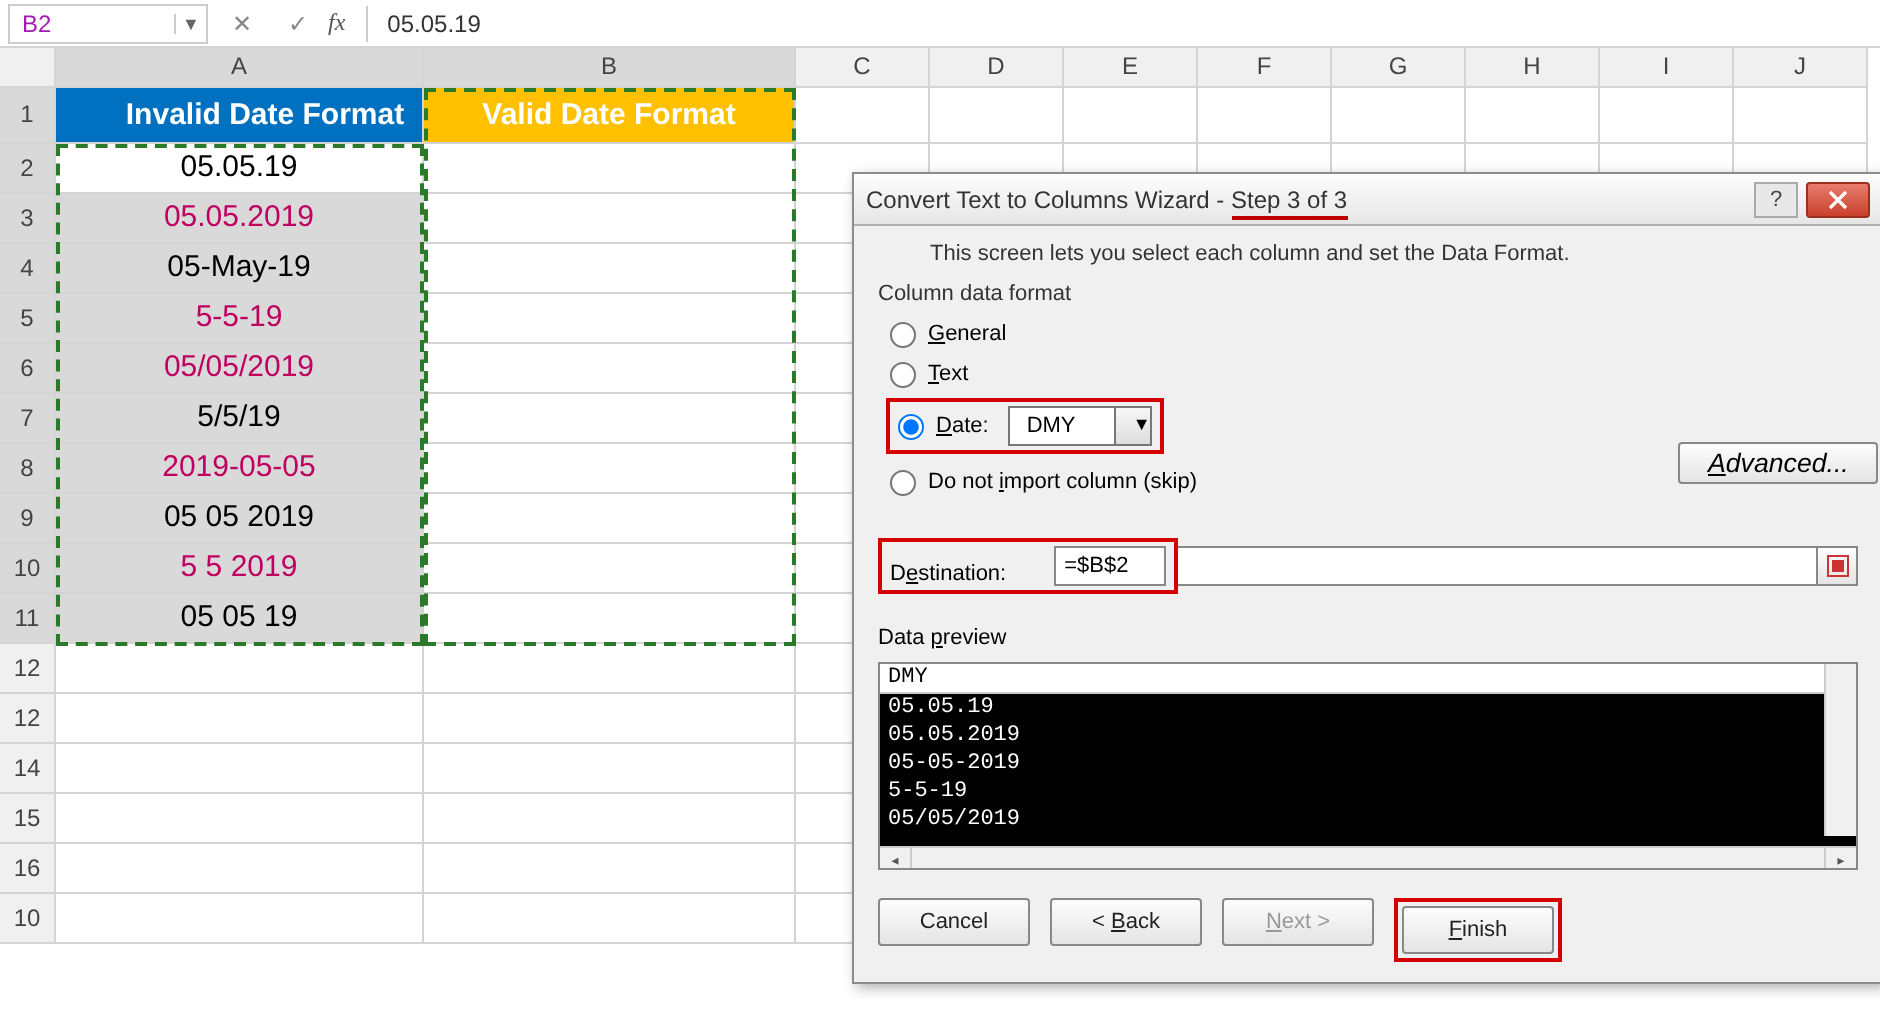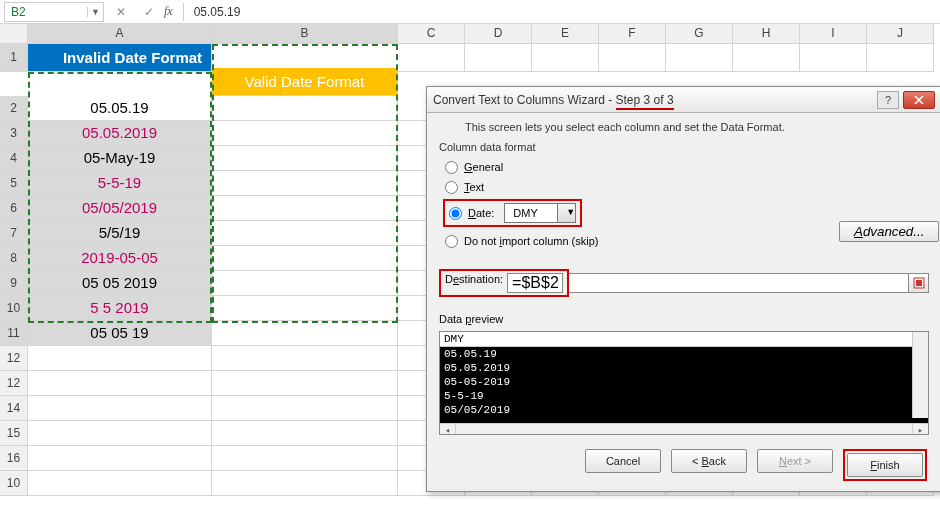--- a/index.html
+++ b/index.html
@@ -1,36 +1,36 @@
 <!DOCTYPE html>
 <html><head>
 <meta charset="utf-8">
 <style>
 * { box-sizing: border-box; margin: 0; padding: 0; }
 body { font-family: "Segoe UI", Arial, sans-serif; font-size: 12px; background: #fff; width: 940px; height: 507px; overflow: hidden; position: relative; }
 
 
 .formula-bar { display: flex; align-items: center; height: 24px; border-bottom: 1px solid #d4d4d4; background: #fff; padding: 0 4px; }
 .name-box-wrap { display: flex; align-items: center; border: 1px solid #ccc; background: #fff; width: 100px; height: 20px; }
-.name-box { padding: 0 6px; flex: 1; font-size: 12px; color: #15803d; }
+.name-box { padding: 0 6px; flex: 1; font-size: 12px; color: #a21caf; }
 .name-box-arrow { width: 16px; text-align: center; color: #666; font-size: 9px; border-left: 1px solid #ccc; }
 .fb-btn { width: 22px; height: 20px; display: flex; align-items: center; justify-content: center; color: #888; font-size: 12px; margin-left: 6px; }
 .fx-label { font-style: italic; font-family: "Times New Roman", serif; color: #555; margin: 0 6px 0 4px; }
 .formula-input { flex: 1; padding: 0 6px; color: #333; }
 
 
 .grid { display: grid; grid-template-columns: 28px 184px 186px repeat(8, 67px); }
 .col-head, .row-head, .corner { background: #f0f0f0; border: 1px solid #d4d4d4; border-top: none; border-left: none; text-align: center; font-size: 12px; color: #444; height: 20px; line-height: 19px; }
 .corner { height: 20px; }
 .row-head { height: 25px; line-height: 24px; }
 .cell { border-right: 1px solid #d4d4d4; border-bottom: 1px solid #d4d4d4; height: 25px; line-height: 24px; padding: 0 6px; font-size: 15px; text-align: center; background: #fff; }
 .row-head.tall, .cell.tall { height: 28px; line-height: 27px; }
 
 .hdr-blue { background: #0070c0; color: #fff; font-weight: bold; font-size: 15px; padding-left: 32px; }
-.hdr-orange { background: #ffc000; color: #fff; font-weight: normal; font-size: 15px; margin-top: 24px; }
+.hdr-orange { background: #ffc000; color: #fff; font-weight: bold; font-size: 15px; }
 .sel-data { background: #d9d9d9; color: #000; }
 .sel-data.pink { color: #c00060; }
 .active-cell { background: #fff !important; }
 
 
 .marquee { position: absolute; border: 2px dashed #2a7a2a; pointer-events: none; }
 
 .marquee2 { position: absolute; border: 2px dashed #2a7a2a; pointer-events: none; }
 
 .col-head.hl, .row-head.hl { background: #d9d9d9; }
@@ -46,43 +46,43 @@
 .dlg-body { padding: 8px 12px 10px; }
 .dlg-intro { margin-bottom: 8px; color: #333; margin-left: 26px; }
 .fieldset-label { color: #333; margin-bottom: 4px; }
 .radio-row { display: flex; align-items: center; height: 20px; margin-left: 6px; }
 .radio-row input { margin-right: 6px; }
 .radio-row .u { text-decoration: underline; }
 .date-row { display: flex; align-items: center; }
 .date-select { display: inline-flex; align-items: center; border: 1px solid #777; background: #fff; height: 20px; margin-left: 10px; }
 .date-select span { padding: 0 8px; width: 52px; }
 .date-select .arrow { width: 18px; height: 18px; border-left: 1px solid #777; background: linear-gradient(#f7f7f7,#ddd); text-align: center; line-height: 16px; font-size: 9px; }
-.red-box { border: 2px solid #d40000; padding: 2px 4px; display: inline-flex; align-items: flex-start; }
+.red-box { border: 2px solid #d40000; padding: 2px 4px; display: inline-flex; align-items: flex-end; }
 .side-text { position: absolute; left: 262px; top: 42px; width: 240px; color: #333; line-height: 1.25; }
 .adv-btn { position: absolute; left: 400px; top: 80px; padding: 2px 14px; border: 1px solid #888; background: linear-gradient(#fdfdfd,#e4e4e4); border-radius: 2px; font-style: italic; }
 .section { position: relative; }
 
 .dest-row { display: flex; align-items: center; margin-top: 18px; }
-.dest-label { margin-right: 4px; }
-.dest-input { border: 1px solid #888; background: #fff; height: 20px; padding: 0 4px; font-size: 16px; width: 56px; }
+.dest-label { margin-right: 24px; }
+.dest-input { border: 1px solid #888; background: #fff; height: 20px; padding: 0 4px; font-size: 11px; width: 56px; }
 .dest-rest { flex: 1; border: 1px solid #888; border-left: none; height: 20px; background: #fff; }
 .dest-picker { width: 20px; height: 20px; border: 1px solid #888; border-left: none; background: linear-gradient(#fdfdfd,#e4e4e4); display: flex; align-items: center; justify-content: center; }
 .dest-picker svg { width: 12px; height: 12px; }
 
 .preview-label { margin-top: 16px; margin-bottom: 6px; }
 .preview-box { border: 1px solid #888; background: #fff; height: 104px; position: relative; overflow: hidden; font-family: Consolas, "Courier New", monospace; font-size: 11px; }
 .preview-head { background: #fff; color: #000; padding: 1px 4px; border-bottom: 1px solid #ccc; }
 .preview-data { background: #000; color: #fff; height: 76px; overflow: hidden; }
 .preview-data div { padding: 0 4px; line-height: 14px; white-space: pre; }
 .preview-scroll-v { position: absolute; right: 0; top: 0; width: 16px; bottom: 16px; background: #f0f0f0; border-left: 1px solid #ccc; }
 .preview-scroll-h { display: flex; align-items: center; height: 16px; border-top: 1px solid #ccc; background: #f0f0f0; }
 .sb-btn { width: 16px; height: 15px; text-align: center; font-size: 9px; line-height: 15px; color: #555; border-right: 1px solid #ccc; }
 .sb-btn.r { border-right: none; border-left: 1px solid #ccc; margin-left: auto; }
 
-.dlg-buttons { display: flex; justify-content: flex-end; gap: 10px; margin-top: 14px; padding-right: 2px; }
+.dlg-buttons { display: flex; gap: 10px; margin-top: 14px; padding-right: 2px; }
 .dlg-btn { min-width: 76px; height: 24px; border: 1px solid #888; background: linear-gradient(#fdfdfd,#e4e4e4); border-radius: 2px; font-size: 11px; color: #222; }
 .dlg-btn[disabled] { color: #999; }
 .dlg-btn.finish { border: 1px solid #888; }
 .finish-wrap { border: 2px solid #d40000; padding: 2px; }
 .u { text-decoration: underline; }
 </style>
 </head>
 <body>
 
 <div class="formula-bar">

